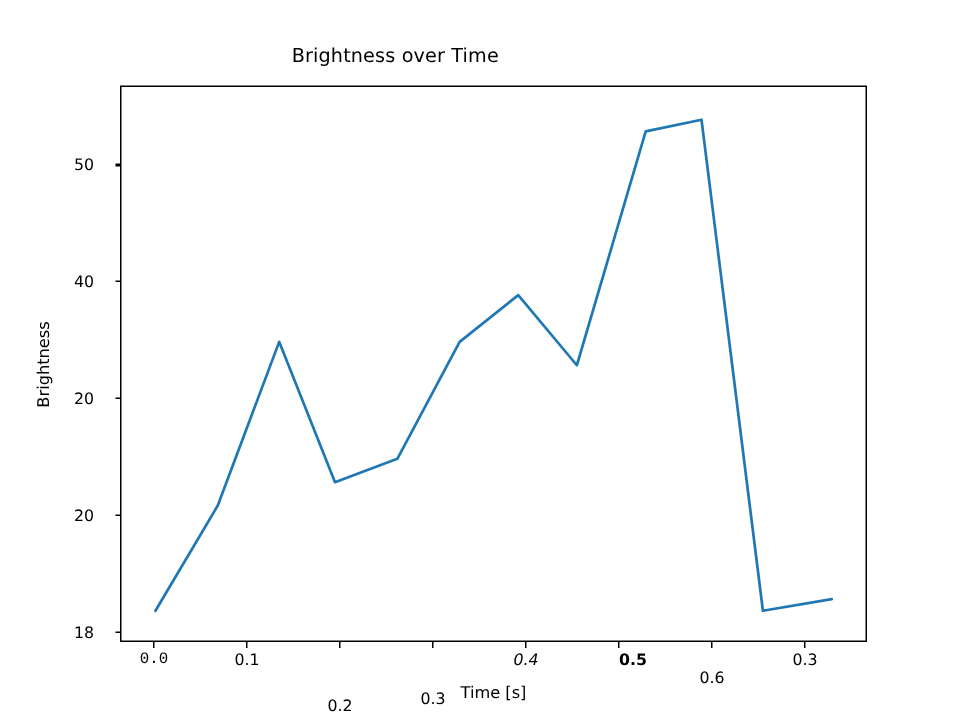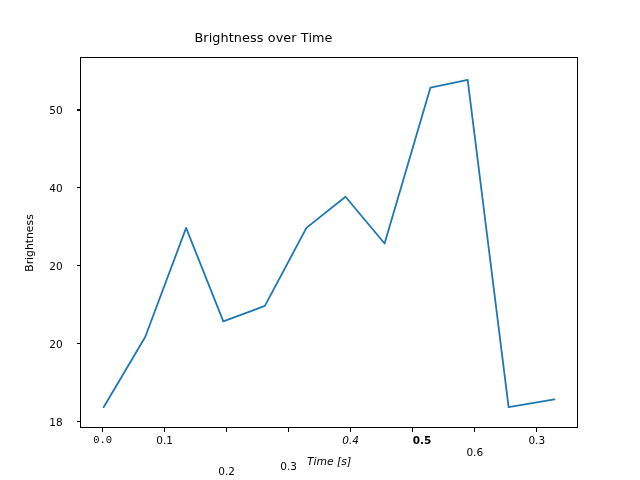--- a/index.html
+++ b/index.html
@@ -76,21 +76,20 @@
     background: #000000;
   }
   #xlabel {
     position: absolute;
     left: 80px;
     top: 455px;
     width: 498px;
     text-align: center;
     font-size: 10.8px;
     color: #000000;
-    font-style: italic;
   }
   #ylabel-wrap {
     position: absolute;
     left: 21px;
     top: 57px;
     width: 16px;
     height: 371px;
   }
   #ylabel {
     position: absolute;

